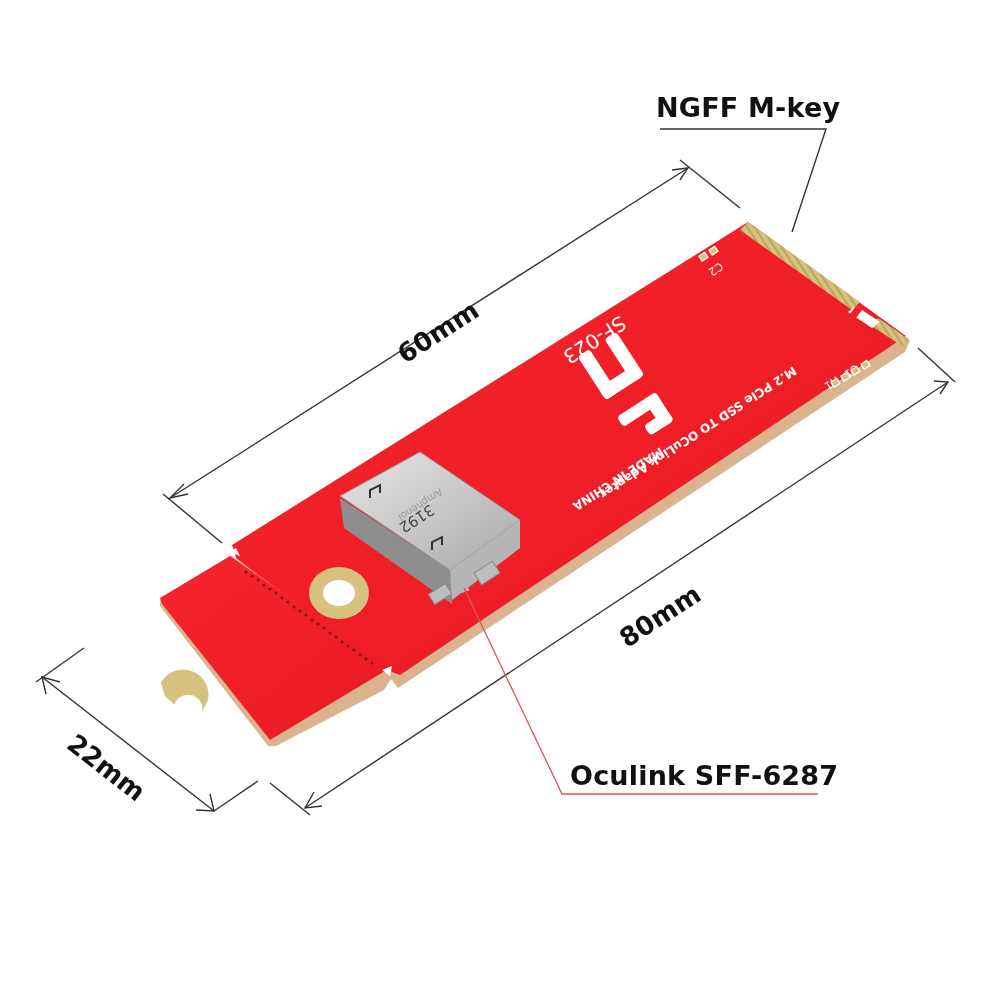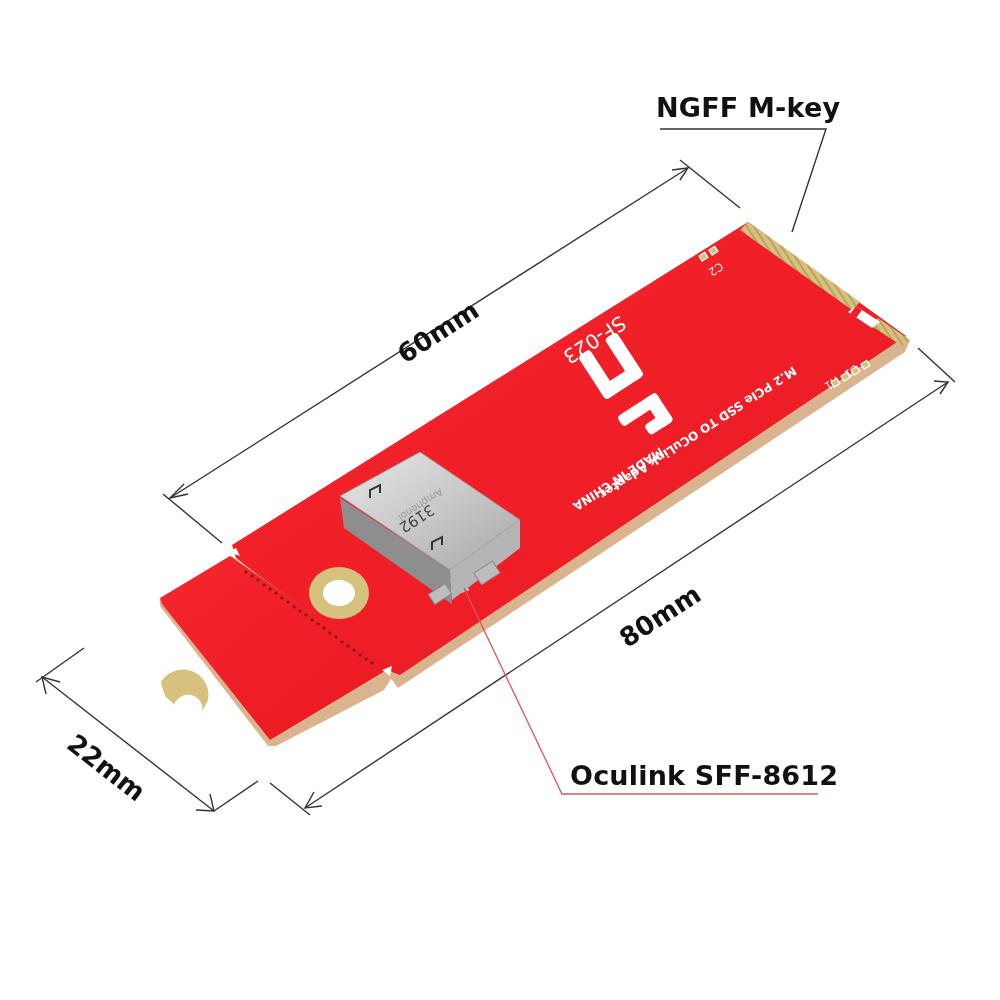--- a/index.html
+++ b/index.html
@@ -159,19 +159,19 @@
     <polyline points="196,810 214,811 210,794"></polyline>
 
     <polyline points="660,129 826,129 792,232"></polyline>
   </g>
 
   <polyline points="464,588 562,794 818,794" fill="none" stroke="#e0525a" stroke-width="1.3"></polyline>
 </svg>
 
 
 <div class="label callout" style="left:656px; top:92px;">NGFF M-key</div>
-<div class="label callout" style="left:570px; top:760px;">Oculink SFF-8612</div>
+<div class="label callout" style="left:570px; top:760px;">Oculink SFF-6287</div>
 
 
 <div class="label dim" style="left:392px; top:344px; transform: rotate(-33deg);">60mm</div>
 <div class="label dim" style="left:614px; top:628px; transform: rotate(-33deg);">80mm</div>
 <div class="label dim" style="left:80px; top:728px; transform: rotate(38deg);">22mm</div>
 </div>
 
 </body></html>

